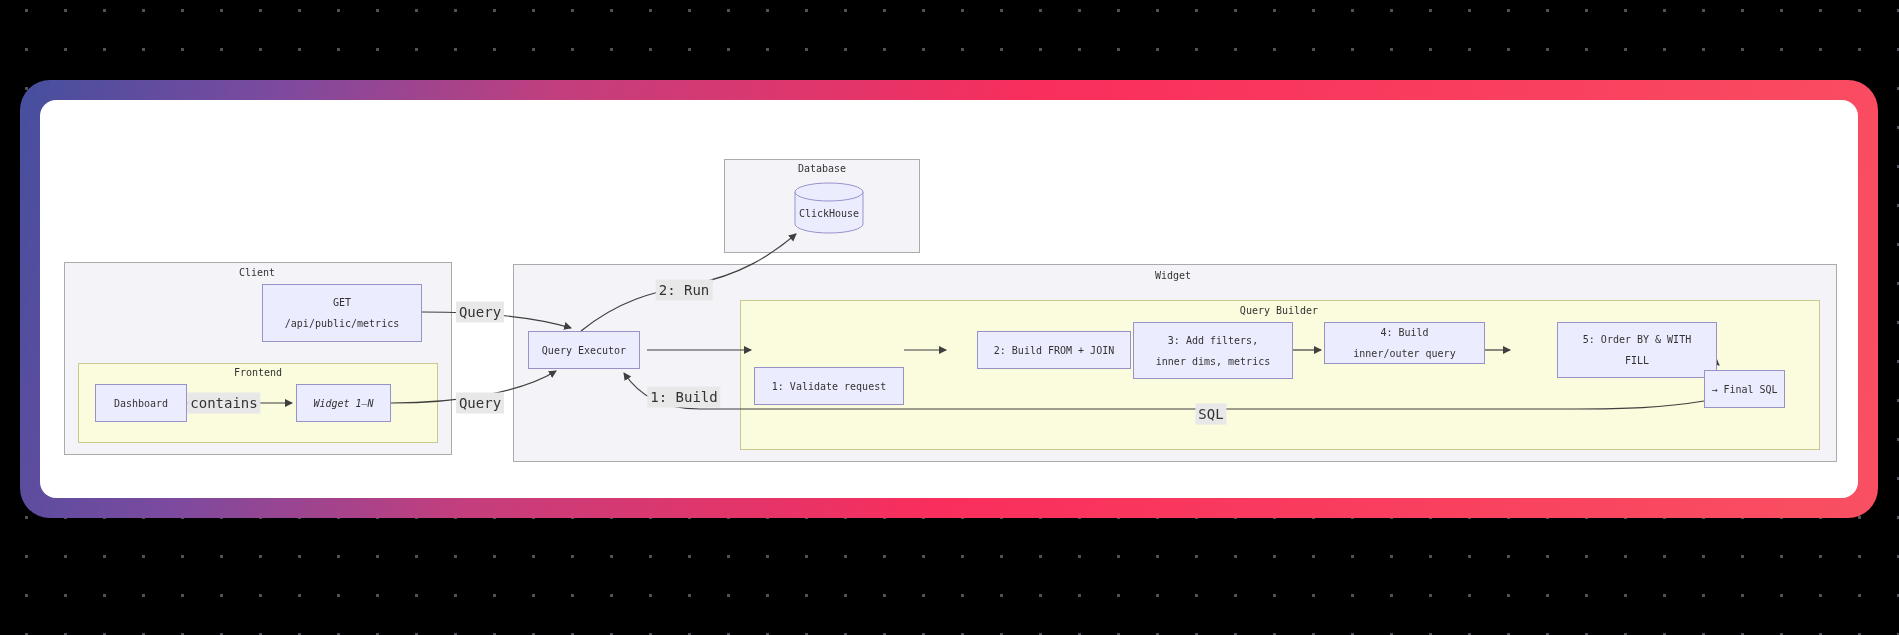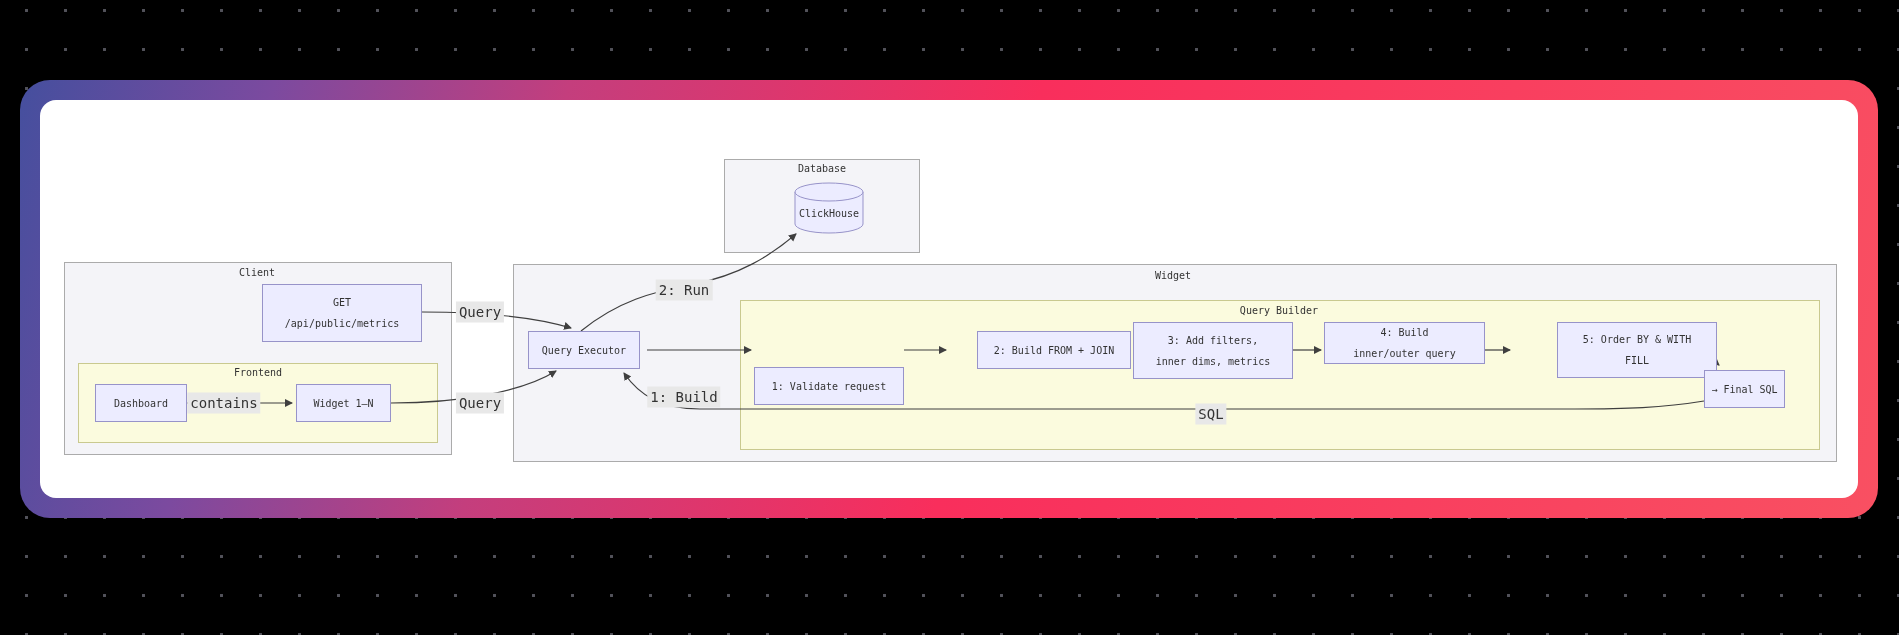--- a/index.html
+++ b/index.html
@@ -94,21 +94,21 @@
 
   <div class="node-text-overlay" style="left:829px;top:213px;">ClickHouse</div>
 
   <div class="node" style="left:262px;top:284px;width:160px;height:58px;">
     <div>GET</div>
     <div>/api/public/metrics</div>
   </div>
 
   <div class="node" style="left:95px;top:384px;width:92px;height:38px;">Dashboard</div>
 
-  <div class="node" style="left:296px;top:384px;width:95px;height:38px;">Widget 1–N</div>
+  <div class="node" style="left:296px;top:384px;width:95px;height:38px;font-style:italic;">Widget 1–N</div>
 
   <div class="node" style="left:528px;top:331px;width:112px;height:38px;">Query Executor</div>
 
   <div class="node" style="left:754px;top:331px;width:150px;height:38px;margin-top:36px;">1: Validate request</div>
 
   <div class="node" style="left:949px;top:331px;width:154px;height:38px;margin-left:28px;">2: Build FROM + JOIN</div>
 
   <div class="node" style="left:1133px;top:322px;width:160px;height:57px;">
     <div>3: Add filters,</div>
     <div>inner dims, metrics</div>

